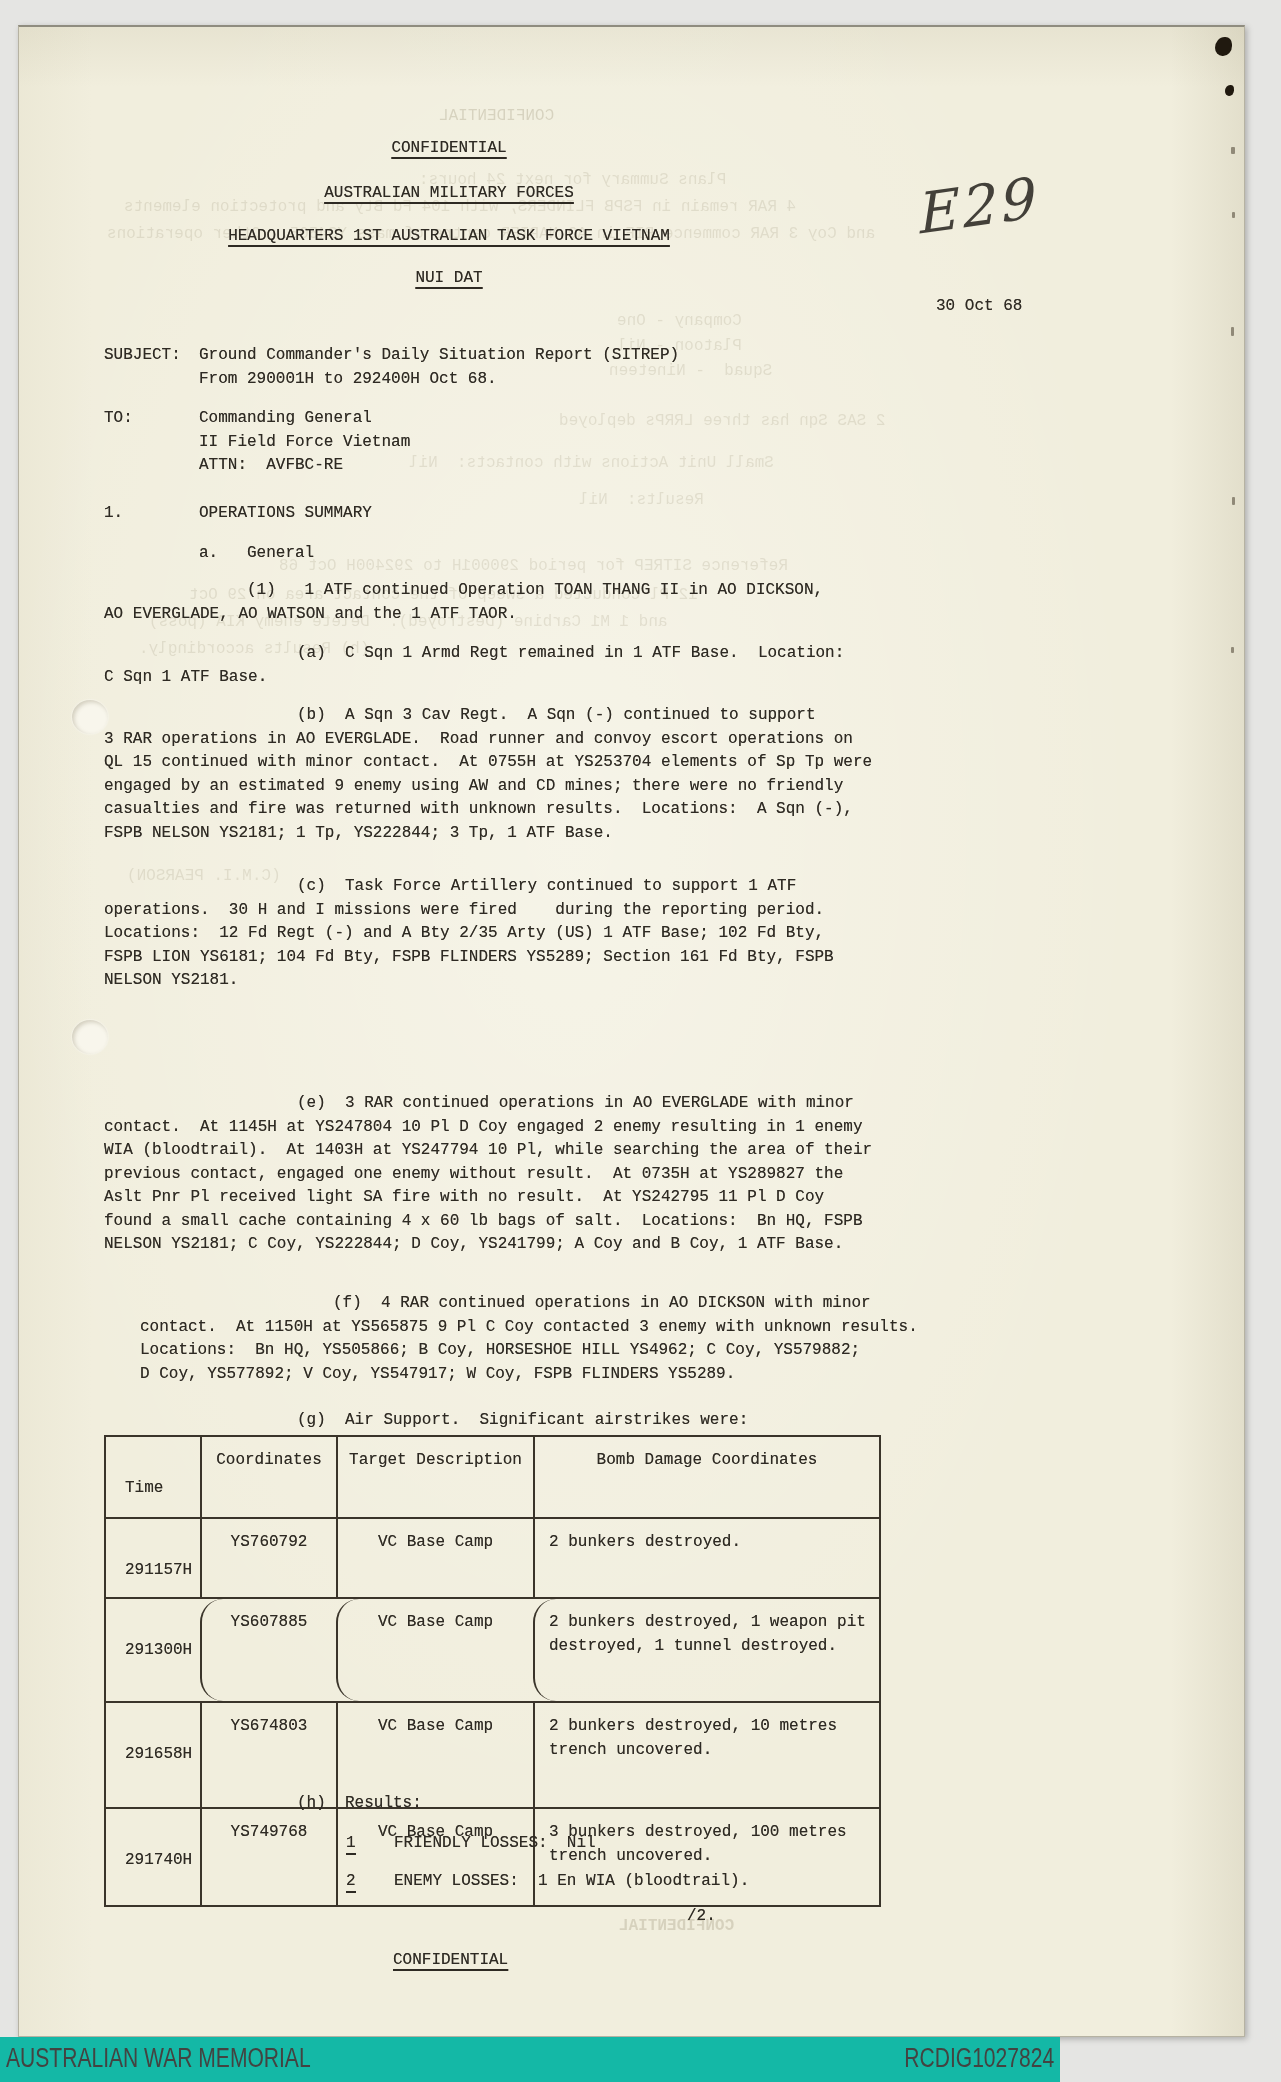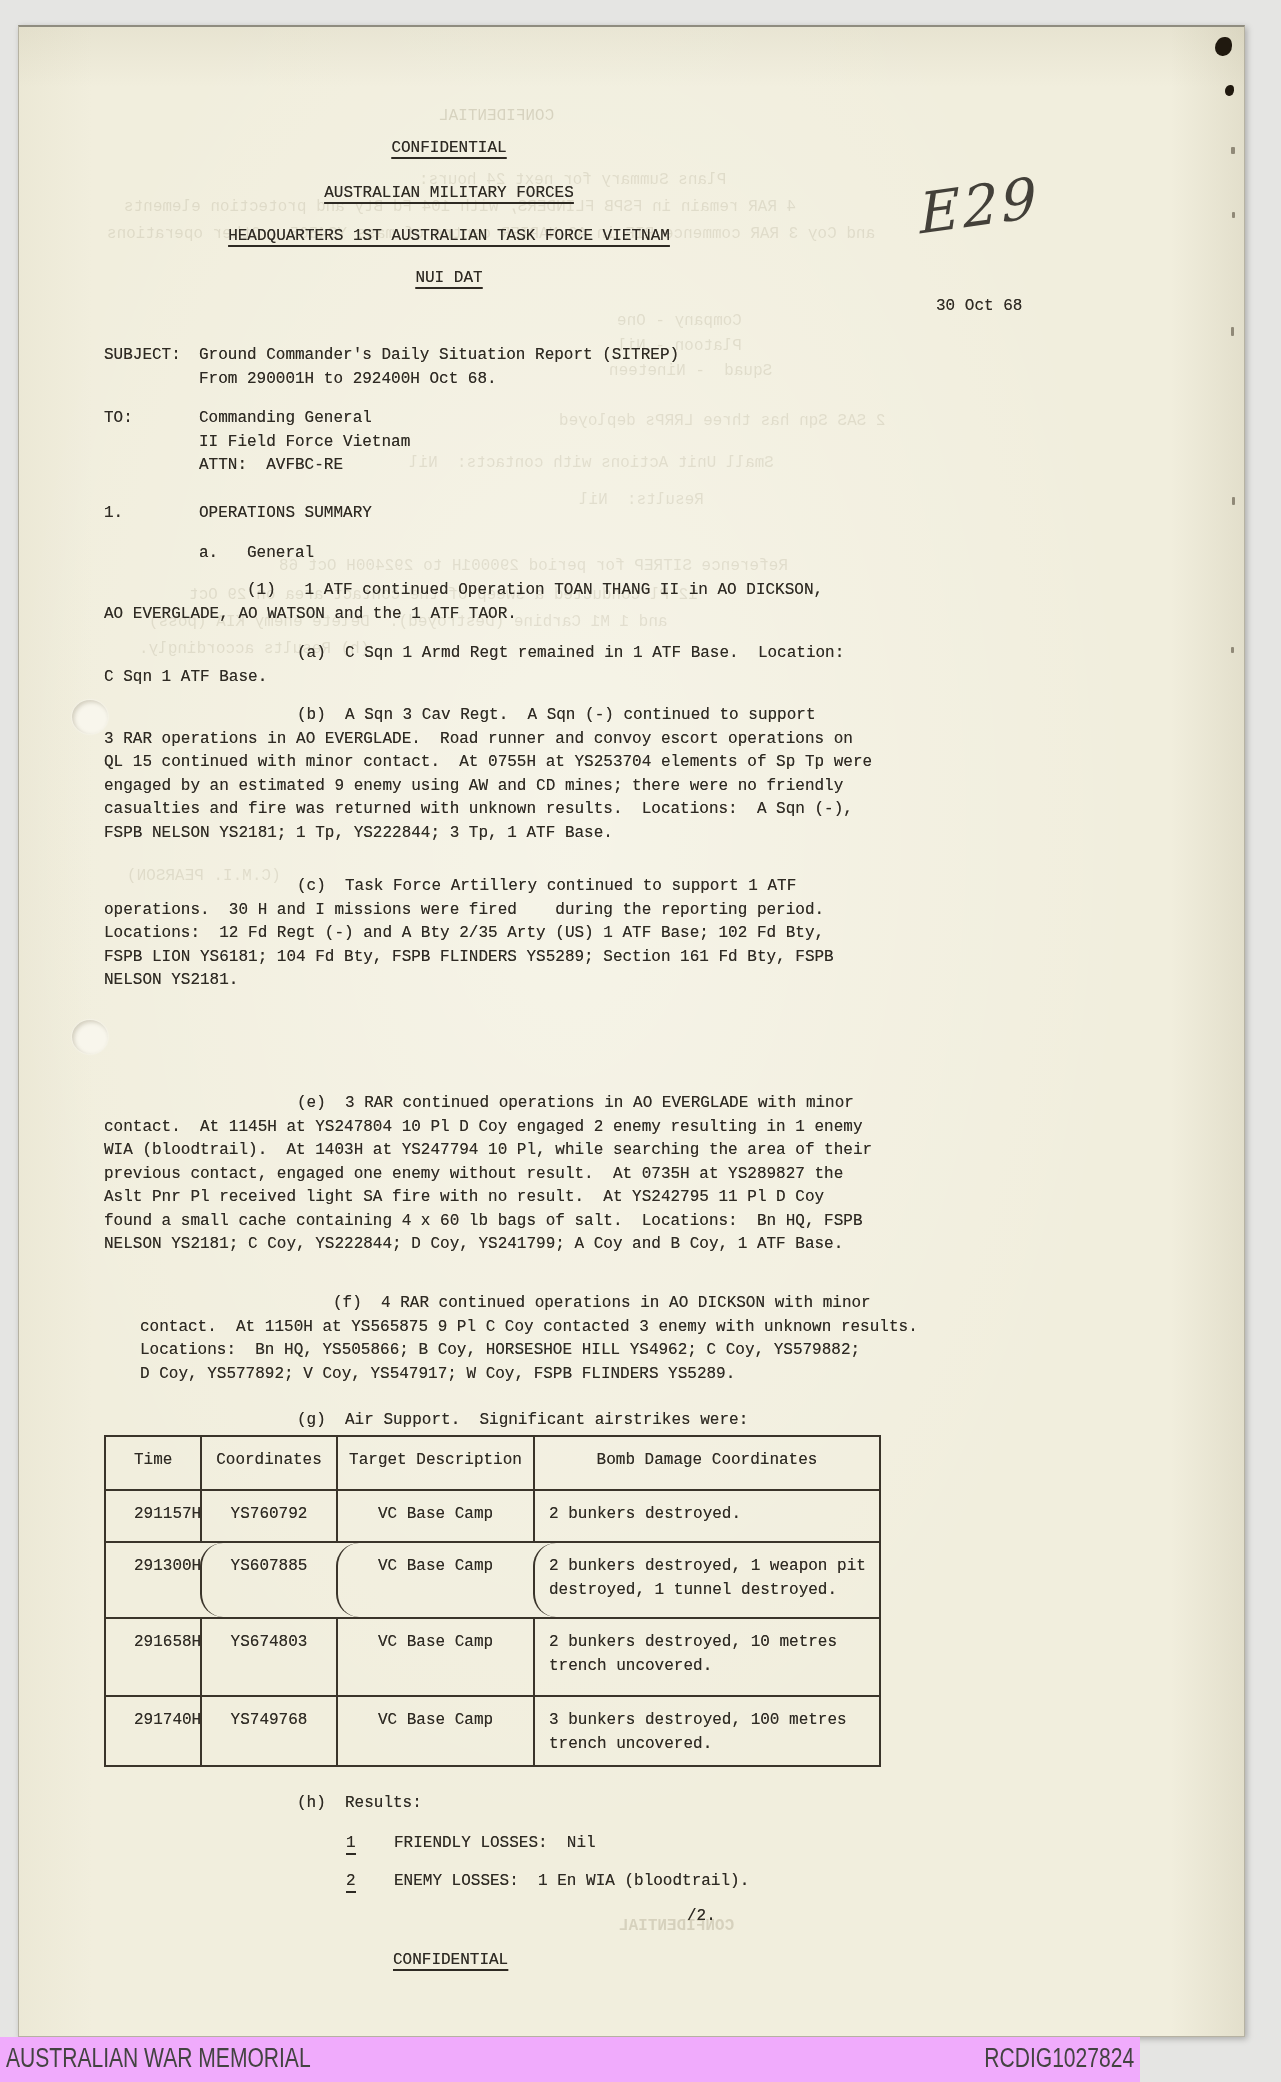--- a/index.html
+++ b/index.html
@@ -31,21 +31,21 @@
   .row .lbl { flex:0 0 95px; }
   .row .lbl.narrow { flex:0 0 48px; }
   
   .airtable { position:absolute; left:85px; top:1408px; width:777px;
               border:2px solid #3a342a; color:#2e2a23; font-size:16px; line-height:23.5px;
               text-shadow:0 0 0.5px rgba(46,42,35,0.6); }
   .airtable .trow { display:grid; grid-template-columns:94px 136px 197px 1fr;
                     border-top:2px solid #3a342a; }
   .airtable .trow:first-child { border-top:none; }
   .airtable .cell { border-left:2px solid #3a342a; padding:12px 8px 8px 8px; white-space:pre-wrap; }
-  .airtable .cell:first-child { border-left:none; padding-left:28px; }
+  .airtable .cell:first-child { border-left:none; padding-left:19px;margin-top:28px; }
   .airtable .c-center { text-align:center; }
   .airtable .head { min-height:52px; }
   .airtable .h1r { min-height:50px; }
   .airtable .h2r { min-height:74px;border-radius:23px; }
   .airtable .h3r { min-height:76px; }
   .airtable .h4r { min-height:68px; }
   .num-u { display:inline-block; width:48px; }
   .num-u i { font-style:normal; border-bottom:2px solid #2e2a23; padding-bottom:1px; }
   
   .hand {
@@ -57,21 +57,21 @@
   .ghost { position:absolute; font-size:16px; line-height:23px; color:#7a6f50;
            opacity:.15; transform:scaleX(-1); filter:blur(0.5px); white-space:pre; }
   .ghost.strong { opacity:.22; }
   
   .punch { position:absolute; width:36px; height:34px; border-radius:50%;
            background:#f8f6ec; box-shadow:inset 2px 2px 4px rgba(110,100,70,0.28), 0 0 2px rgba(255,255,255,0.8); }
   
   .blob { position:absolute; background:#20190f; border-radius:60% 40% 55% 45%; }
   .speck { position:absolute; background:#4a4132; opacity:.55; border-radius:1px; }
   
-  .footer-bar { position:absolute; left:0; top:2037px; width:1140px; height:45px; background:#f0abfc;padding-left:16px; }
+  .footer-bar { position:absolute; left:0; top:2037px; width:1060px; height:45px; background:#14b8a6;padding-left:16px; }
   .footer-text { position:absolute; top:6px; font-family:"Liberation Sans",sans-serif;
                  font-size:27px; font-weight:400; color:#434341; }
   .footer-text.left  { left:6px;  transform:scaleX(0.78); transform-origin:left center; }
   .footer-text.right { right:6px; transform:scaleX(0.78); transform-origin:right center; }
 </style>
 </head>
 <body>
 
 <div class="page">
 

